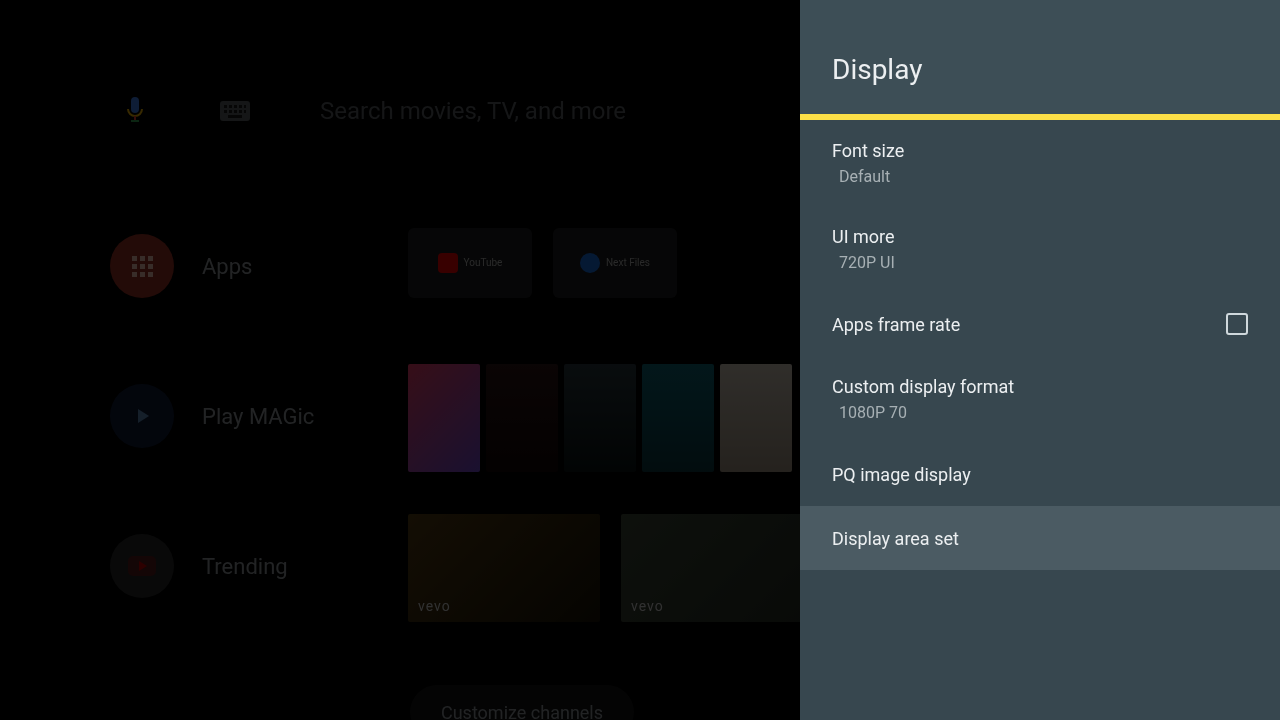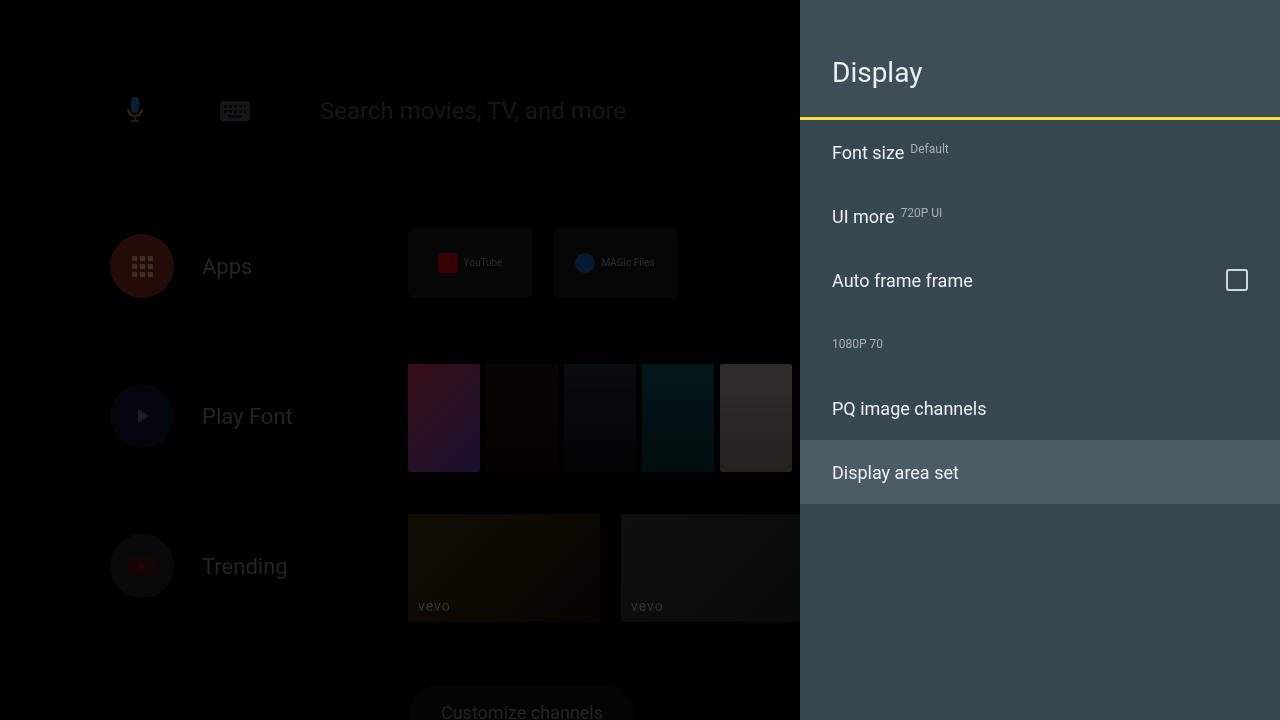--- a/index.html
+++ b/index.html
@@ -57,26 +57,26 @@
   .t1{background:linear-gradient(135deg,#594014,#1a1406);}
   .t2{background:linear-gradient(135deg,#3f4a3a,#272f24);}
   .vevo{position:relative;}
   .vevo::after{content:"";}
   .vevo span{position:absolute;left:10px;bottom:8px;font-size:14px;letter-spacing:1px;color:#ddd;}
 
   .customize{position:absolute;left:410px;top:685px;width:224px;height:54px;border-radius:28px;background:#151515;color:#9aa0a6;display:flex;align-items:center;justify-content:center;font-size:18px;}
 
   
   #panel{position:absolute;left:800px;top:0;width:480px;height:720px;background:var(--panel);}
-  #panel-header{height:120px;background:var(--panel-header);display:flex;align-items:end;padding:0 32px 28px 32px;box-sizing:border-box;border-bottom:3px solid #fde047;}
+  #panel-header{height:120px;background:var(--panel-header);display:flex;align-items:end;padding:0 32px 28px 32px;box-sizing:border-box;border-bottom:6px solid #fde047;}
   #panel-title{font-size:28px;font-weight:400;color:#eceff1;}
   .setting{display:flex;align-items:center;justify-content:space-between;padding:20px 32px;min-height:64px;box-sizing:border-box;font-size:18px;color:#eceff1;}
-  .setting .st{display:flex;flex-direction:row;gap:6px;}
+  .setting .st{display:flex;flex-direction:column;gap:6px;}
   .setting .label{font-size:18px;}
-  .setting .sub{font-size:12px;color:var(--sub);}
+  .setting .sub{font-size:16px;color:var(--sub);margin-left:7px;}
   .sel{background:var(--panel-row-sel);}
   .checkbox{width:22px;height:22px;border:2px solid #cfd8dc;border-radius:3px;box-sizing:border-box;}
 </style>
 </head>
 <body>
 
 <div id="home">
   <div class="search">
     <span class="mic">
       <svg width="22" height="28" viewBox="0 0 22 28">
@@ -123,31 +123,31 @@
     </div>
     <span class="row-label">Apps</span>
   </div>
   <div class="tiles tiles-apps">
     <div class="tile-app yt">
         <span class="app-icon"></span>
         <span class="app-text">YouTube</span>
       </div>
     <div class="tile-app mf">
         <span class="app-icon"></span>
-        <span class="app-text">MAGic Files</span>
+        <span class="app-text">Next Files</span>
       </div>
   </div>
 
   <div class="row playnext">
     <div class="row-icon">
       <svg width="24" height="24" viewBox="0 0 24 24">
           <path d="M8 5v14l11-7z" fill="#5f8fbf"></path>
         </svg>
     </div>
-    <span class="row-label">Play Font</span>
+    <span class="row-label">Play MAGic</span>
   </div>
   <div class="tiles tiles-pn">
     <div class="poster p1"></div>
     <div class="poster p2"></div>
     <div class="poster p3"></div>
     <div class="poster p4"></div>
     <div class="poster p5"></div>
   </div>
 
   <div class="row trending">
@@ -187,34 +187,35 @@
 
   <div class="setting">
     <div class="st">
       <span class="label">UI more</span>
       <span class="sub">720P UI</span>
     </div>
   </div>
 
   <div class="setting">
     <div class="st">
-      <span class="label">Auto frame frame</span>
+      <span class="label">Apps frame rate</span>
     </div>
     <div class="checkbox"></div>
   </div>
 
   <div class="setting">
     <div class="st">
+      <span class="label">Custom display format</span>
       <span class="sub">1080P 70</span>
     </div>
   </div>
 
   <div class="setting">
     <div class="st">
-      <span class="label">PQ image channels</span>
+      <span class="label">PQ image display</span>
     </div>
   </div>
 
   <div class="setting sel">
     <div class="st">
       <span class="label">Display area set</span>
     </div>
   </div>
 </div>
 

